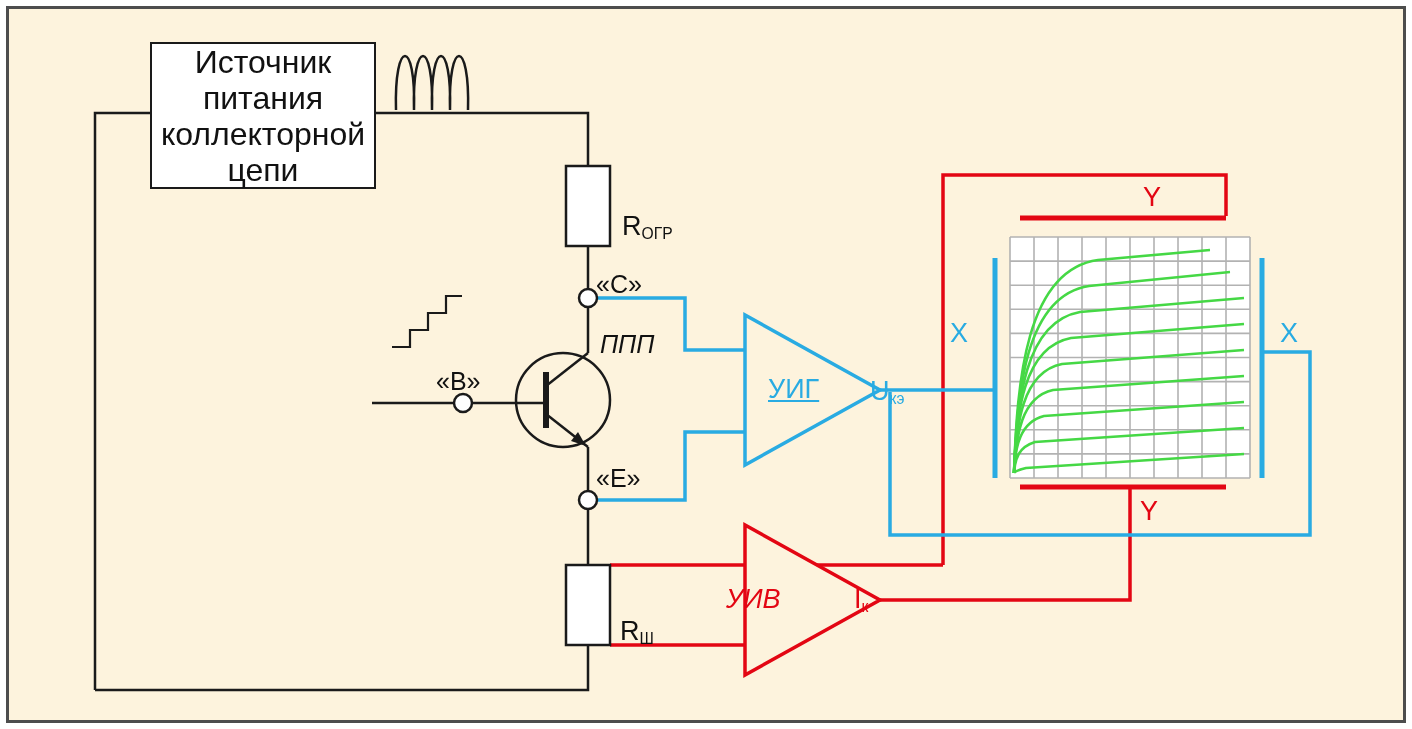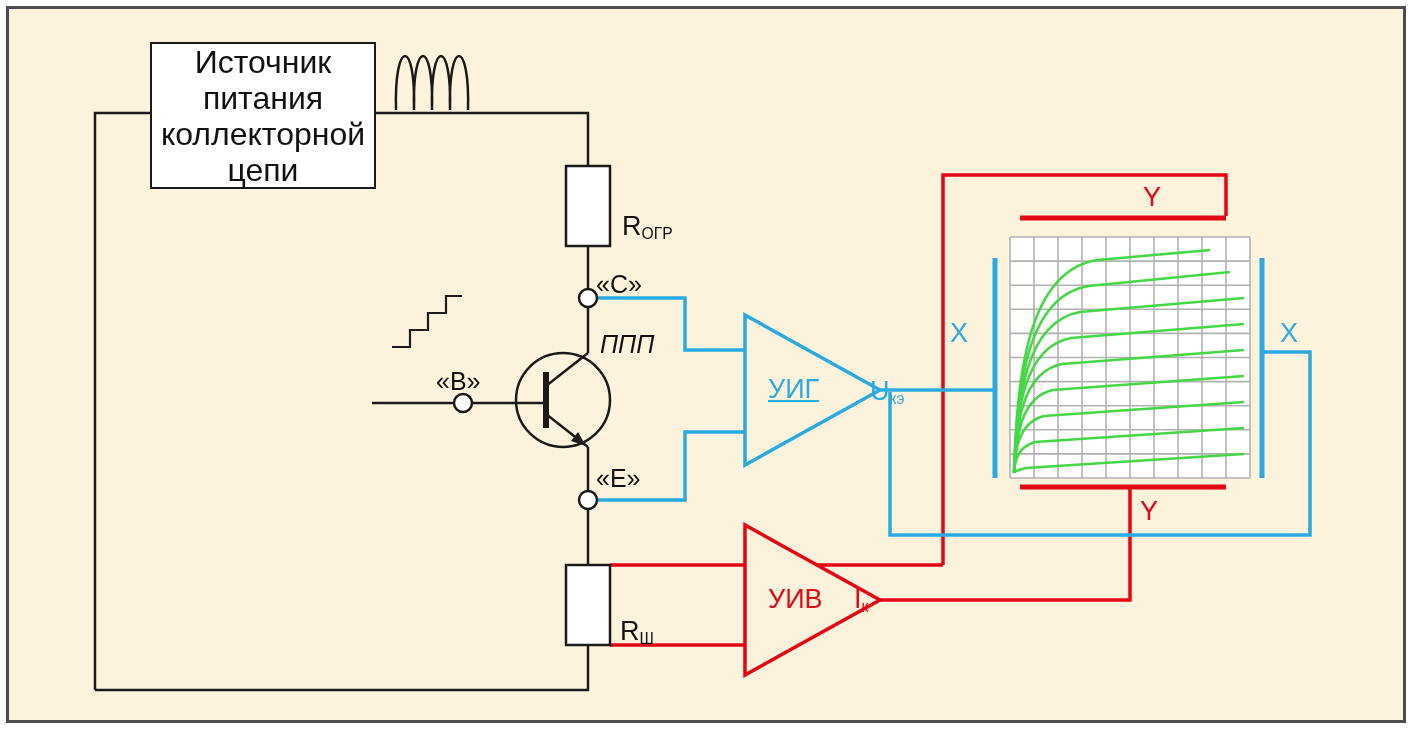--- a/index.html
+++ b/index.html
@@ -129,21 +129,21 @@
 
   <div class="lbl" style="left:596px;top:270px;">«С»</div>
   <div class="lbl" style="left:436px;top:367px;">«В»</div>
   <div class="lbl" style="left:596px;top:464px;">«Е»</div>
   <div class="lbl" style="left:600px;top:330px;font-style:italic;">ППП</div>
 
   <div class="lbl big" style="left:622px;top:190px;margin-top:21px;"><span>R</span><span class="sub">ОГР</span></div>
   <div class="lbl big" style="left:620px;top:588px;margin-top:28px;"><span>R</span><span class="sub">Ш</span></div>
 
   <div class="lbl big blue" style="left:768px;top:374px;text-decoration:underline;">УИГ</div>
-  <div class="lbl big red" style="left:768px;top:584px;">УИВ</div>
+  <div class="lbl big red" style="left:726px;top:584px;font-style:italic;">УИВ</div>
 
   <div class="lbl big blue" style="left:870px;top:376px;"><span>U</span><span class="sub">кэ</span></div>
   <div class="lbl big red" style="left:854px;top:584px;"><span>I</span><span class="sub">к</span></div>
 
   <div class="lbl big blue" style="left:950px;top:318px;">X</div>
   <div class="lbl big blue" style="left:1280px;top:318px;">X</div>
   <div class="lbl big red" style="left:1143px;top:182px;">Y</div>
   <div class="lbl big red" style="left:1140px;top:496px;">Y</div>
 </div>
 

